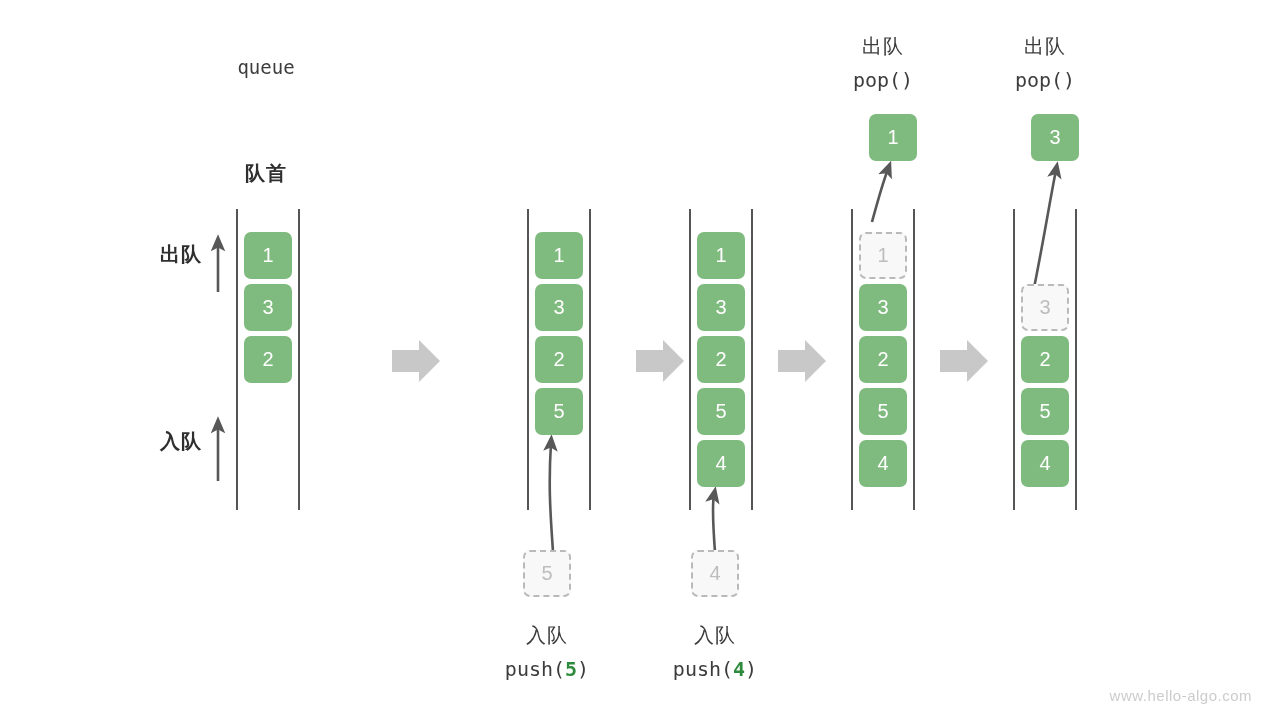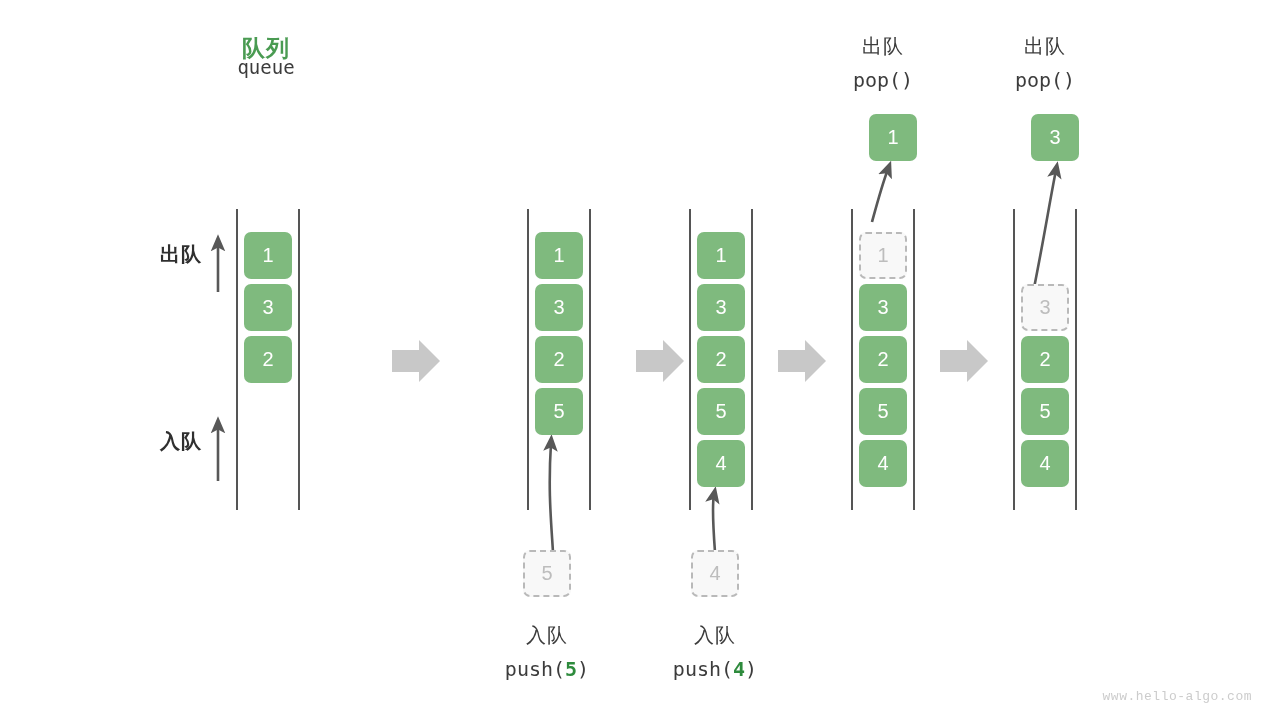--- a/index.html
+++ b/index.html
@@ -92,22 +92,22 @@
   svg.overlay {
     position: absolute;
     left: 0; top: 0;
     width: 1280px;
     height: 720px;
     pointer-events: none;
   }
 
   .watermark {
     position: absolute;
-    font-family: Liberation Mono, monospace;
-    font-size: 13px;
+    font-family: Liberation Sans, sans-serif;
+    font-size: 15px;
     color: #cccccc;
     letter-spacing: 0.5px;
     margin-top: 20px;
   }
 </style>
 </head>
 <body>
 
 <div id="stage">
 
@@ -146,23 +146,23 @@
       <path d="M636,350 L663,350 L663,340 L684,361 L663,382 L663,372 L636,372 Z" fill="#c8c8c8"></path>
     </g>
     <g>
       <path d="M778,350 L805,350 L805,340 L826,361 L805,382 L805,372 L778,372 Z" fill="#c8c8c8"></path>
     </g>
     <g>
       <path d="M940,350 L967,350 L967,340 L988,361 L967,382 L967,372 L940,372 Z" fill="#c8c8c8"></path>
     </g>
   </svg>
 
-  <div class="abs title-cn" style="left:186px; top:33px; width:160px;">队列</div>
   <div class="abs title-mono" style="left:186px; top:56px; width:160px;">queue</div>
 
+  <div class="abs label-cn-bold" style="left:186px; top:160px; width:160px;">队首</div>
 
   <div class="abs label-cn-bold" style="left:140px; top:241px; width:62px; text-align:right;">出队</div>
   <div class="abs label-cn-bold" style="left:140px; top:428px; width:62px; text-align:right;">入队</div>
 
   <div class="abs" style="left:236px; top:209px; width:65px; height:301px;">
     <div class="rail" style="left:0px; top:0px; height:301px;"></div>
     <div class="rail" style="left:62px; top:0px; height:301px;"></div>
     <div class="cell" style="left:8px; top:23px;">1</div>
     <div class="cell" style="left:8px; top:75px;">3</div>
     <div class="cell" style="left:8px; top:127px;">2</div>

